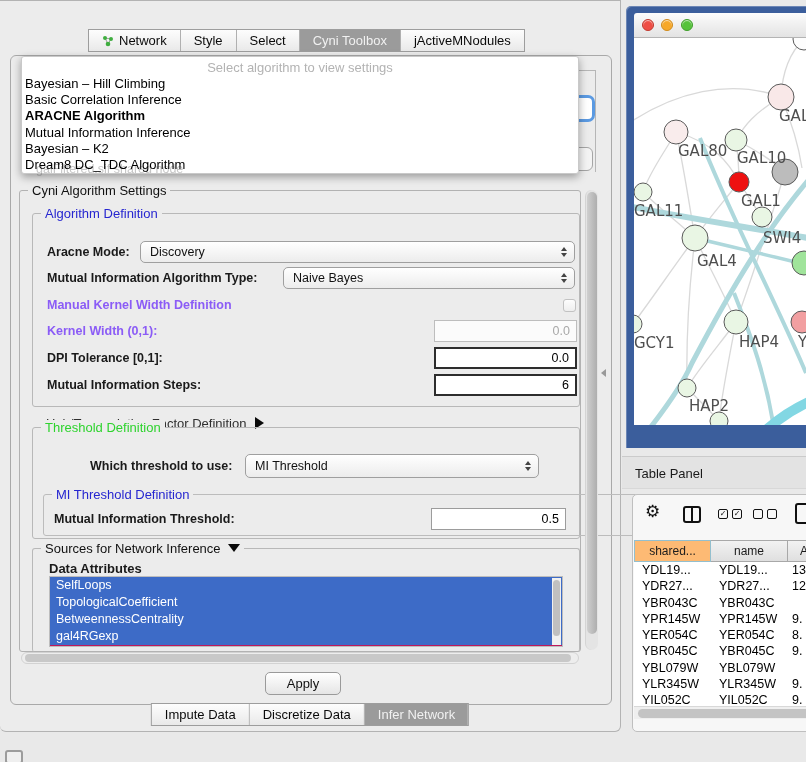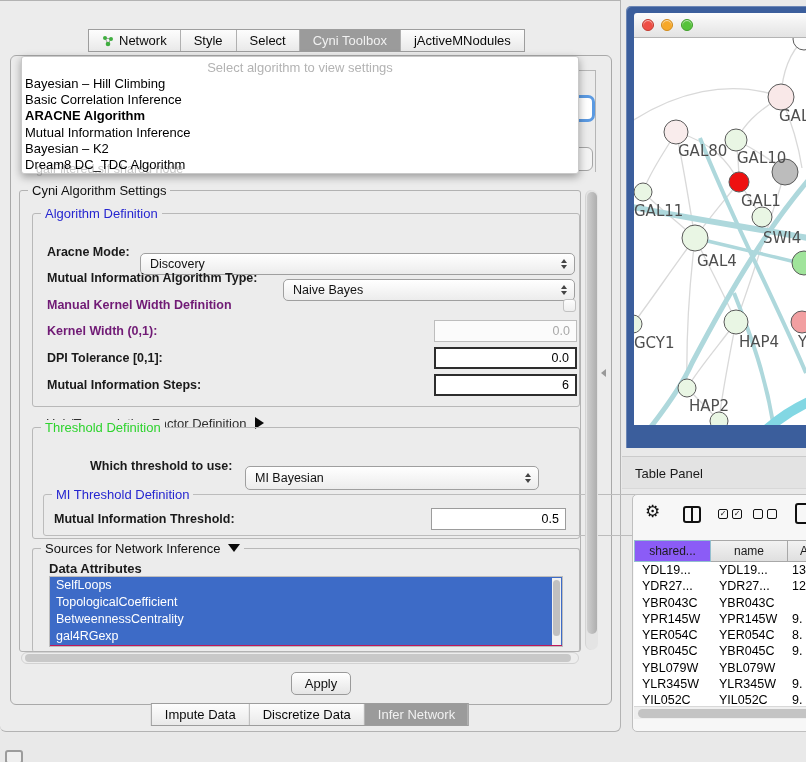--- a/index.html
+++ b/index.html
@@ -31,24 +31,24 @@
   .bg-combo-blue { position:absolute; left:546px; top:39px; width:38px; height:27px; border:3px solid #5b9ae2; border-radius:7px; background:#fff; }
   .bg-combo-low  { position:absolute; left:508px; top:91px; width:74px; height:24px; border:1px solid #a5a5a5; border-radius:6px; background:#f3f3f3; }
 
   
   .group { position:absolute; border:1px solid #b2b2b2; border-radius:3px; }
   .legend { position:absolute; top:-8px; left:8px; background:#ececec; padding:0 4px; font-size:13px; white-space:nowrap; }
   .legend.blue { color:#2626d0; }
   .legend.green { color:#2ed32e; }
 
   .lbl { font-size:12.5px; font-weight:bold; color:#1a1a1a; white-space:nowrap; }
-  .lbl.gray { color:#701a75; }
+  .lbl.gray { color:#8b5cf6; }
 
   .combo { position:absolute; height:22px; border:1px solid #9f9f9f; border-radius:5px;
-           background:linear-gradient(#ffffff,#ececec); font-size:12.5px; display:flex; align-items:center; padding:0 12px 0 9px;margin-top:12px; }
+           background:linear-gradient(#ffffff,#ececec); font-size:12.5px; display:flex; align-items:center; padding:0 12px 0 9px; }
   .spinner { position:absolute; right:7px; top:50%; transform:translateY(-50%); display:flex; flex-direction:column; gap:2px; }
   .spinner i { display:block; width:0; height:0; border-left:3.5px solid transparent; border-right:3.5px solid transparent; }
   .spinner .up { border-bottom:4px solid #444; }
   .spinner .dn { border-top:4px solid #444; }
 
   .field { position:absolute; height:22px; background:#fff; font-size:12.5px; display:flex; align-items:center;
            justify-content:flex-end; padding-right:6px; }
   .field.enabled  { border:2px solid #2d2d2d; color:#000; }
   .field.normal   { border:1px solid #9c9c9c; color:#000; }
   .field.disabled { border:1px solid #bdbdbd; background:#fbfbfb; color:#a8a8a8; }
@@ -61,21 +61,21 @@
   .attr-list { position:absolute; left:16px; top:27px; width:514px; height:71px; border:1px solid #bdbdbd; background:#be185d; overflow:hidden; }
   .attr-item { height:17px; background:#3d6bc7; color:#fff; font-size:12.5px; line-height:17px; padding-left:6px; }
   .attr-vscroll { position:absolute; right:1px; top:1px; width:9px; height:67px; background:#f0f0f0; }
   .attr-vscroll .thumb { position:absolute; left:1px; top:2px; width:7px; height:56px; background:#c0c0c0; border-radius:4px; }
 
   .vscroll { position:absolute; left:574px; top:134px; width:13px; height:460px; background:#e4e4e4; border-left:1px solid #d4d4d4; border-radius:7px; }
   .vscroll .thumb { position:absolute; left:1px; top:2px; width:10px; height:442px; border-radius:6px; background:linear-gradient(90deg,#cfcfcf,#aeaeae); }
   .hscroll { position:absolute; left:10px; top:596px; width:558px; height:12px; background:#ededed; border:1px solid #d2d2d2; border-radius:6px; }
   .hscroll .thumb { position:absolute; left:3px; top:1px; width:546px; height:8px; background:#c8c8c8; border-radius:4px; }
 
-  .apply-btn { position:absolute; left:280px; top:616px; width:60px; height:23px; border:1px solid #9a9a9a; border-radius:5px;
+  .apply-btn { position:absolute; left:254px; top:616px; width:76px; height:23px; border:1px solid #9a9a9a; border-radius:5px;
                background:linear-gradient(#ffffff,#e5e5e5); font-size:13px; display:flex; align-items:center; justify-content:center; }
 
   
   .dropdown { position:absolute; left:21px; top:56px; width:558px; height:118px; background:#fff;
               border:1px solid #c9c9c9; border-radius:3px; box-shadow:0 3px 8px rgba(0,0,0,0.35); z-index:40; }
   .dd-placeholder { position:absolute; left:0; top:3px; width:100%; text-align:center; color:#b3b3b3; font-size:13px; z-index:2; }
   .dd-items { position:absolute; left:3px; top:19px; right:3px; z-index:2; }
   .dd-item { font-size:13px; line-height:16.2px; color:#000; white-space:nowrap; }
   .dd-item.bold { font-weight:bold; }
   .ghost { position:absolute; left:14px; top:105px; font-size:12.5px; color:rgba(90,90,90,0.35); z-index:1; white-space:nowrap; }
@@ -98,21 +98,21 @@
   .tp-container { position:absolute; left:632px; top:494px; width:182px; height:238px; background:#f7f7f7;
                   border:1px solid #bfbfbf; border-radius:5px 0 0 5px; }
   .tp-gear { position:absolute; left:12px; top:6px; font-size:17px; color:#111; }
   .tp-cols { position:absolute; left:50px; top:11px; width:18px; height:17px; border:2px solid #111; border-radius:3px; }
   .tp-cols i { position:absolute; left:50%; top:0; width:2px; height:100%; background:#111; transform:translateX(-50%); }
   .mini-box { width:10px; height:10px; border:1.5px solid #111; border-radius:2px; font-size:8px; line-height:8px; text-align:center; color:#111; }
   .box-pair { position:absolute; top:14px; display:flex; gap:4px; }
   .tp-partial-icon { position:absolute; left:162px; top:8px; width:18px; height:21px; border:2px solid #111; border-radius:3px; }
   .tp-header { position:absolute; left:1px; top:45px; height:22px; display:flex; }
   .tp-hcell { height:22px; font-size:12px; display:flex; align-items:center; justify-content:center; color:#1c1c1c; }
-  .tp-hcell.sel { width:77px; background:#8b5cf6; border:1px solid #93bfce; }
+  .tp-hcell.sel { width:77px; background:#fdba74; border:1px solid #93bfce; }
   .tp-hcell.plain { width:77px; background:linear-gradient(#f2f2f2,#dfdfdf); border:1px solid #a8a8a8; border-left:none; }
   .tp-hcell.part { width:40px; background:linear-gradient(#f2f2f2,#dfdfdf); border:1px solid #a8a8a8; border-left:none; overflow:hidden; justify-content:flex-start; padding-left:12px; }
   .tp-rows { position:absolute; left:1px; top:67px; width:181px; height:144px; overflow:hidden; background:#fff; }
   .tp-row { display:flex; height:16.3px; font-size:12.5px; color:#000; }
   .tp-row .c1 { width:77px; padding-left:8px; line-height:16.3px; }
   .tp-row .c2 { width:77px; padding-left:8px; line-height:16.3px; }
   .tp-row .c3 { padding-left:4px; line-height:16.3px; }
   .tp-hscroll { position:absolute; left:1px; top:211px; width:181px; height:13px; background:#efefef; border-top:1px solid #d8d8d8; }
   .tp-hscroll .thumb { position:absolute; left:4px; top:2px; width:172px; height:9px; background:#c4c4c4; border-radius:5px; }
 
@@ -222,21 +222,21 @@
         <span class="tri-right"></span>
       </div>
 
       <div class="group" style="left:12px; top:236px; width:548px; height:112px; border-color:#b8b8b8;">
         <span class="legend green">Threshold Definition</span>
 
         <div class="row-label" style="left:57px; top:27px;">
             <span class="lbl">Which threshold to use:</span>
           </div>
         <div class="combo" style="left:212px; top:26px; width:294px; height:24px;">
-          <span>MI Bayesian</span>
+          <span>MI Threshold</span>
           <span class="spinner">
               <i class="up"></i>
               <i class="dn"></i>
             </span>
         </div>
 
         <div class="group" style="left:10px; top:66px; width:624px; height:42px; border-color:#bcbcbc;">
           <span class="legend blue">MI Threshold Definition</span>
           <div class="row-label" style="left:10px; top:13px;">
               <span class="lbl">Mutual Information Threshold:</span>

